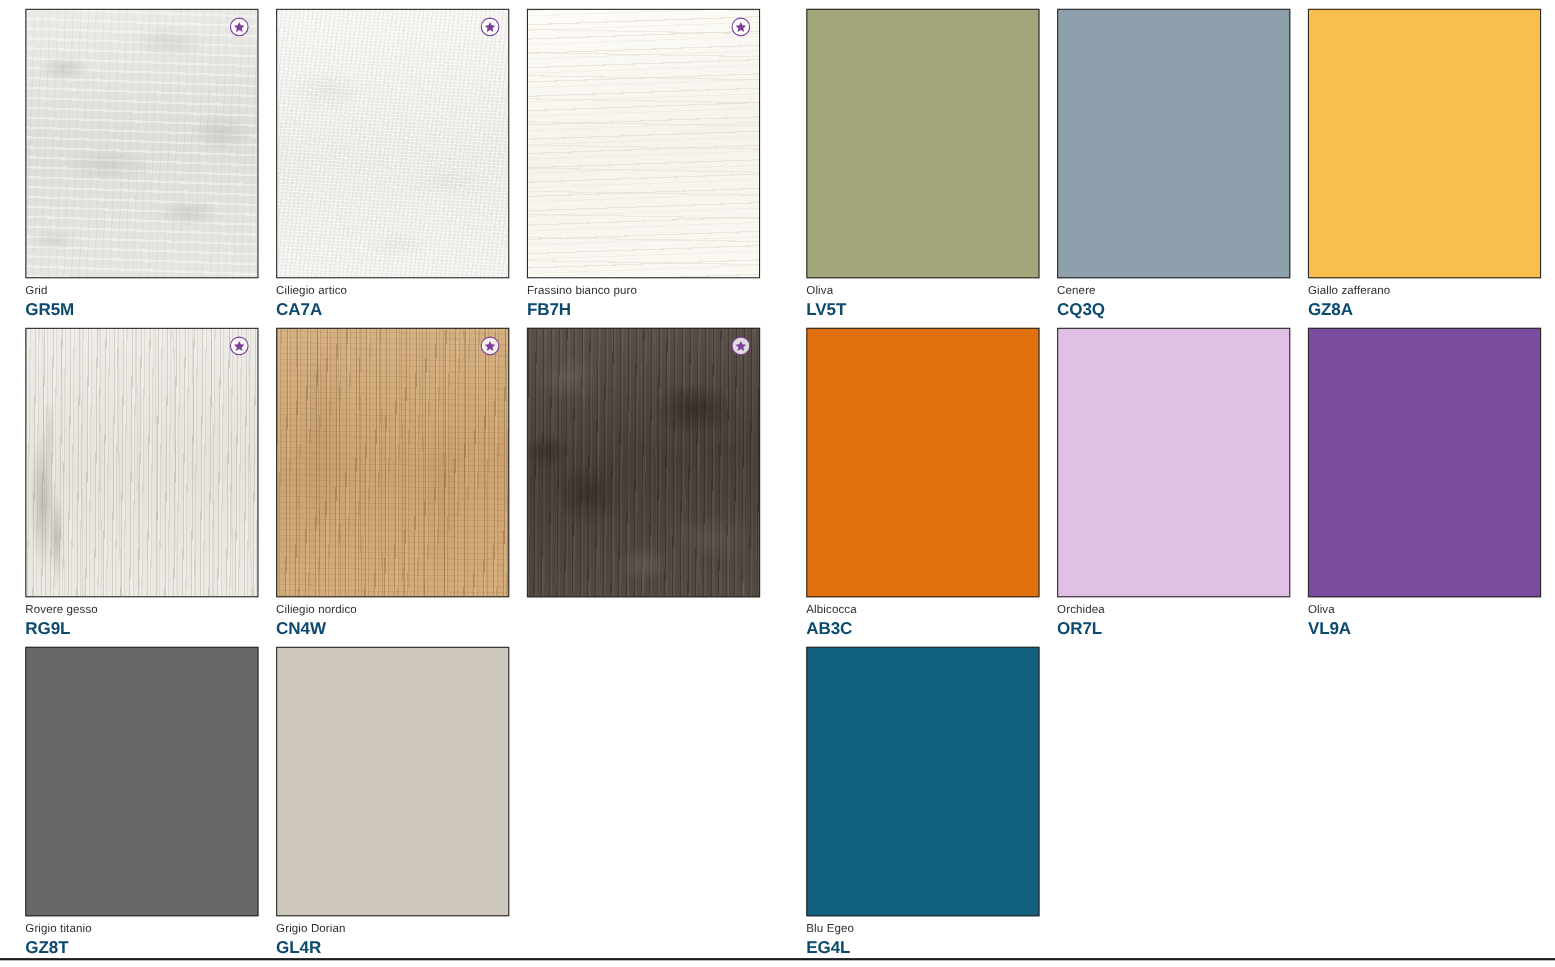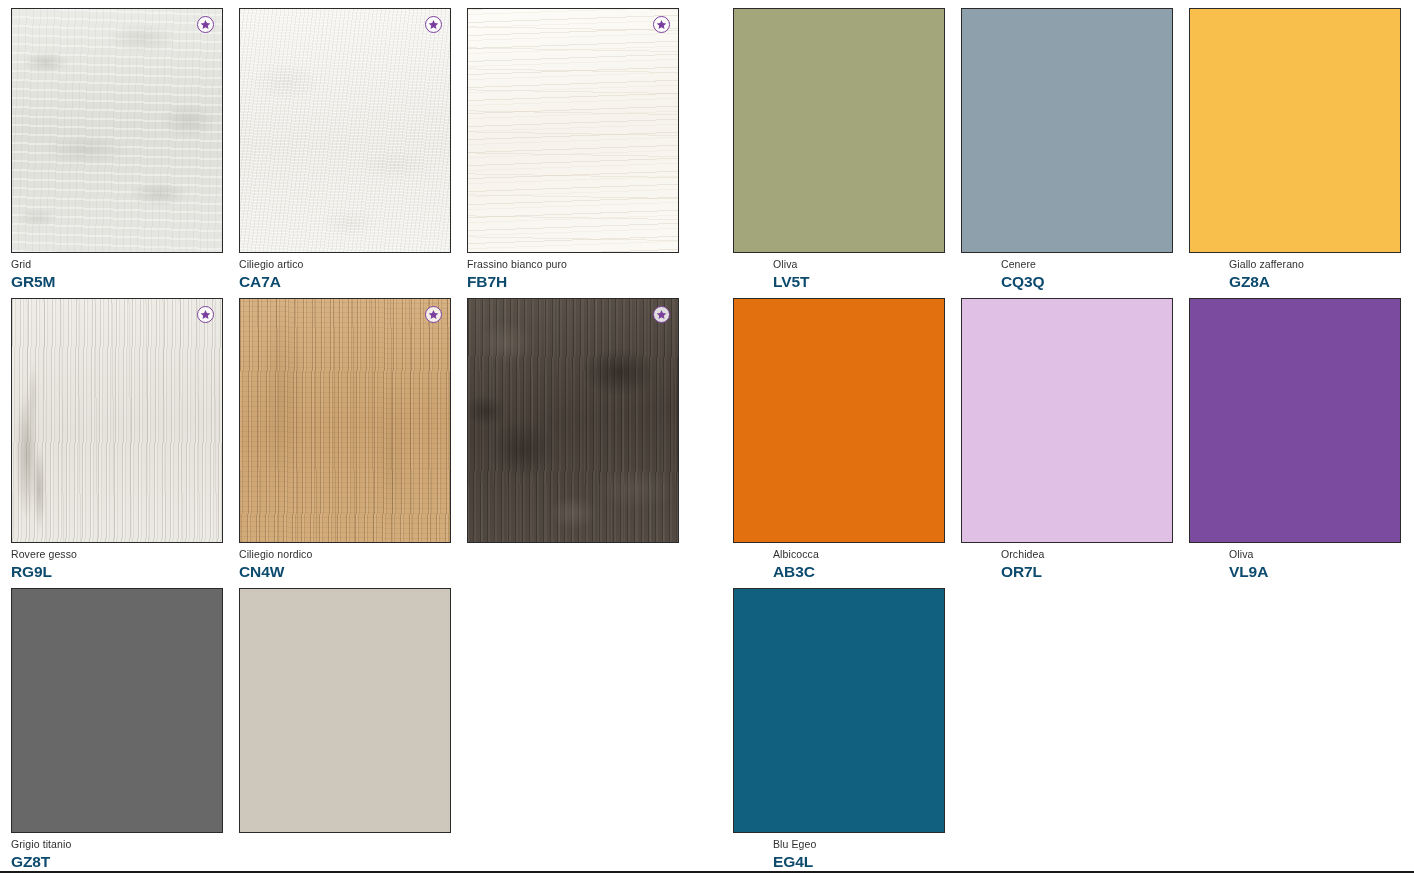--- a/index.html
+++ b/index.html
@@ -20,21 +20,21 @@
   }
 
   
   .group {
     position: absolute;
     top: 0;
     display: flex;
     flex-wrap: wrap;
     align-content: flex-start;
   }
-  #group-materials { left: 0px;   width: 700px; }
+  #group-materials { left: 12px;   width: 700px; }
   #group-colors    { left: 720px; width: 694px; }
 
   .swatch-cell {
     width: 228px;
     height: 290px;
     position: relative;
     padding: 8px 0 0 11px;
   }
   #group-colors .swatch-cell { padding-left: 13px; }
 
@@ -64,21 +64,21 @@
   }
   .star-badge svg { display: block; }
 
   
   .label-block {
     position: absolute;
     left: 11px;
     top: 258px;
     width: 212px;
   }
-  #group-colors .label-block { left: 13px; margin-left: 40px; }
+  #group-colors .label-block { left: 13px; }
 
   .label-name {
     font-size: 10.5px;
     line-height: 13px;
     color: #2f2f2f;
     font-weight: 400;
     letter-spacing: 0.1px;
     white-space: nowrap;
   }
   .label-code {
@@ -302,20 +302,24 @@
       </div>
       <div class="swatch-cell">
         <div class="swatch-chip" style="background-color: rgb(104, 104, 104);"></div>
         <div class="label-block">
           <div class="label-name">Grigio titanio</div>
           <div class="label-code">GZ8T</div>
         </div>
       </div>
       <div class="swatch-cell">
         <div class="swatch-chip" style="background-color: rgb(205, 200, 187);"></div>
+        <div class="label-block">
+          <div class="label-name">Grigio Dorian</div>
+          <div class="label-code">GL4R</div>
+        </div>
       </div>
     </div>
   <div class="group" id="group-colors">
       <div class="swatch-cell">
         <div class="swatch-chip" style="background-color: rgb(163, 165, 122);"></div>
         <div class="label-block">
           <div class="label-name">Oliva</div>
           <div class="label-code">LV5T</div>
         </div>
       </div>

